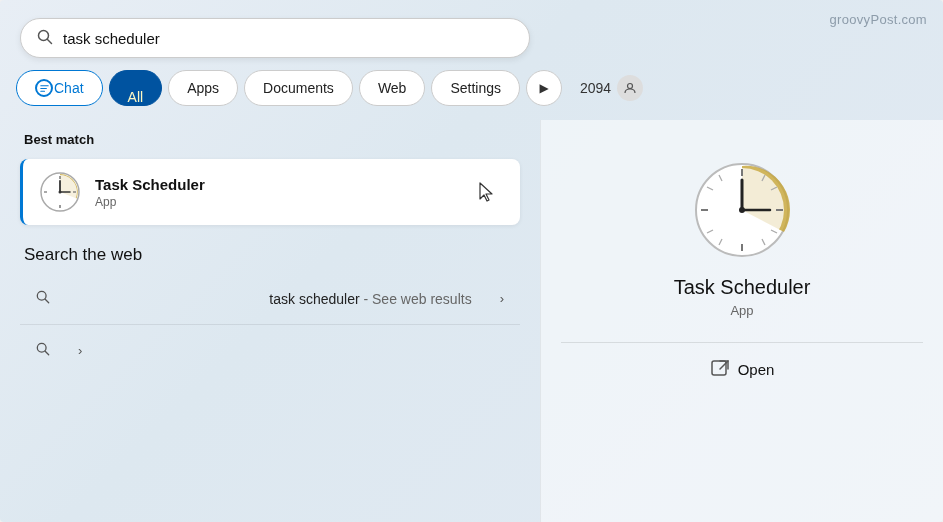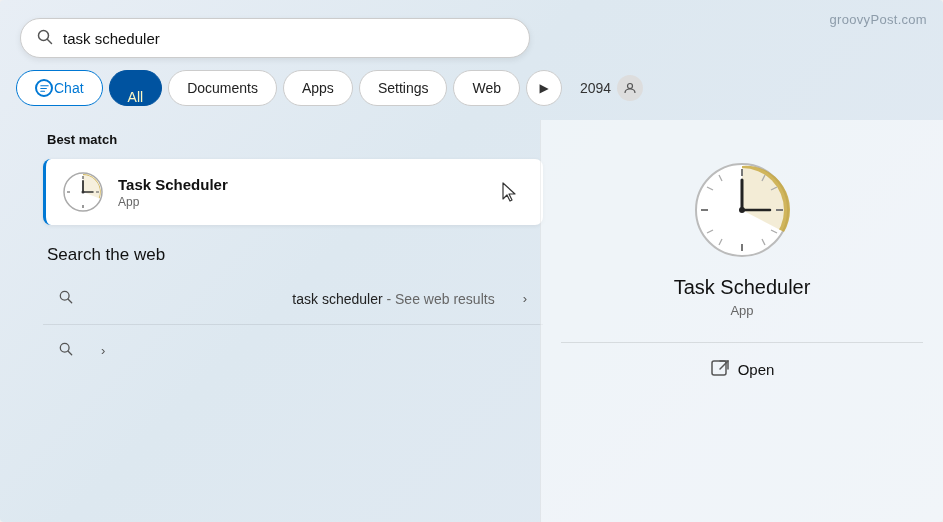--- a/index.html
+++ b/index.html
@@ -153,21 +153,20 @@
       color: #555;
     }
 
     
     .left-panel {
       position: absolute;
       top: 120px;
       left: 0;
       width: 540px;
       bottom: 0;
-      margin-left: 23px;
     }
 
     .section-title {
       padding: 12px 24px 8px 24px;
       font-size: 13px;
       font-weight: 700;
       color: #111;
     }
 
     
@@ -335,33 +334,33 @@
         </svg>
       </span>
       <span>Chat</span>
     </button>
 
     <button class="tab all">
       <span>All</span>
     </button>
 
     <button class="tab">
+      <span>Apps</span>
+    </button>
+
+    <button class="tab">
       <span>Documents</span>
     </button>
 
     <button class="tab">
-      <span>Apps</span>
+      <span>Web</span>
     </button>
 
     <button class="tab">
       <span>Settings</span>
-    </button>
-
-    <button class="tab">
-      <span>Web</span>
     </button>
 
 
     <button class="more-btn">
       <span>▶</span>
     </button>
 
     <div class="result-count">
       <span>2094</span>
       <div class="result-count-badge">

